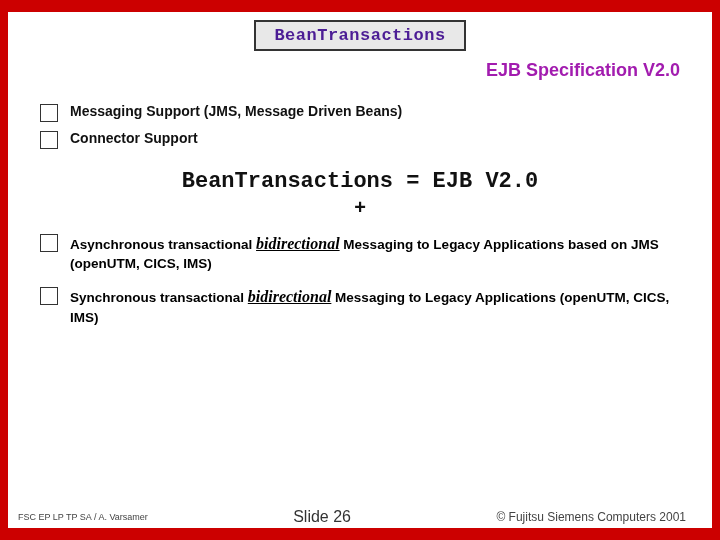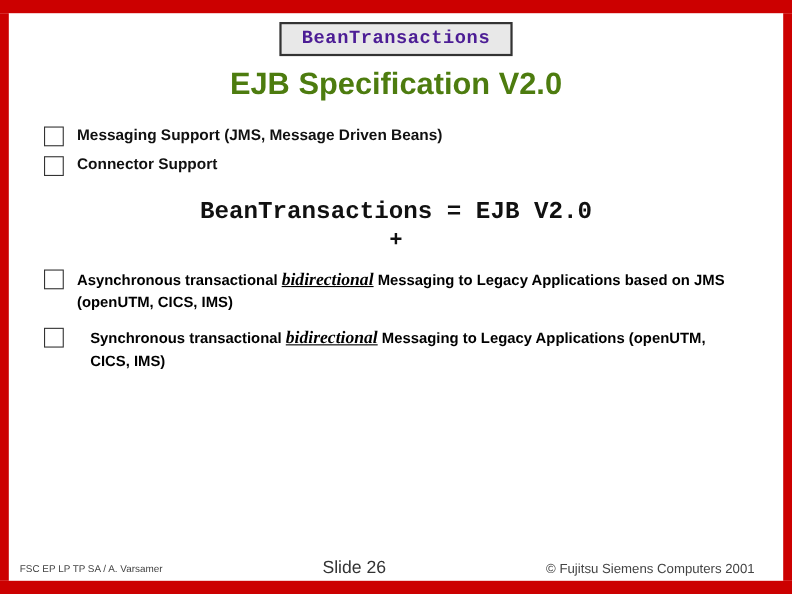--- a/index.html
+++ b/index.html
@@ -64,24 +64,24 @@
     
     .content {
       position: absolute;
       top: 60px;
       left: 40px;
       right: 40px;
       bottom: 50px;
     }
 
     .main-heading {
-      text-align: center;
-      font-size: 28px;
-      font-weight: bold;
-      color: #4d7c0f;
+      text-align: right;
+      font-size: 18px;
+      font-weight: bold;
+      color: #a21caf;
       margin-bottom: 22px;
       font-family: Arial, Helvetica, sans-serif;
     }
 
     .bullet-section {
       margin-bottom: 10px;
     }
 
     .bullet-item {
       display: flex;
@@ -224,21 +224,21 @@
       <div class="equation-plus">+</div>
     </div>
 
     <div class="bullet-section">
       <div class="bullet-item" style="margin-bottom:12px; align-items:flex-start;">
         <div class="bullet-icon"></div>
         <span class="bullet-text-normal">
           <span>Asynchronous transactional </span><span class="bidirectional">bidirectional</span><span> Messaging to Legacy Applications based on JMS (openUTM, CICS, IMS)</span>
         </span>
       </div>
-      <div class="bullet-item" style="align-items:flex-start;gap:12px;">
+      <div class="bullet-item" style="align-items:flex-start;">
         <div class="bullet-icon"></div>
         <span class="bullet-text-normal">
           <span>Synchronous transactional </span><span class="bidirectional">bidirectional</span><span> Messaging to Legacy Applications (openUTM, CICS, IMS)</span>
         </span>
       </div>
     </div>
 
   </div>
 
   <div class="footer">

